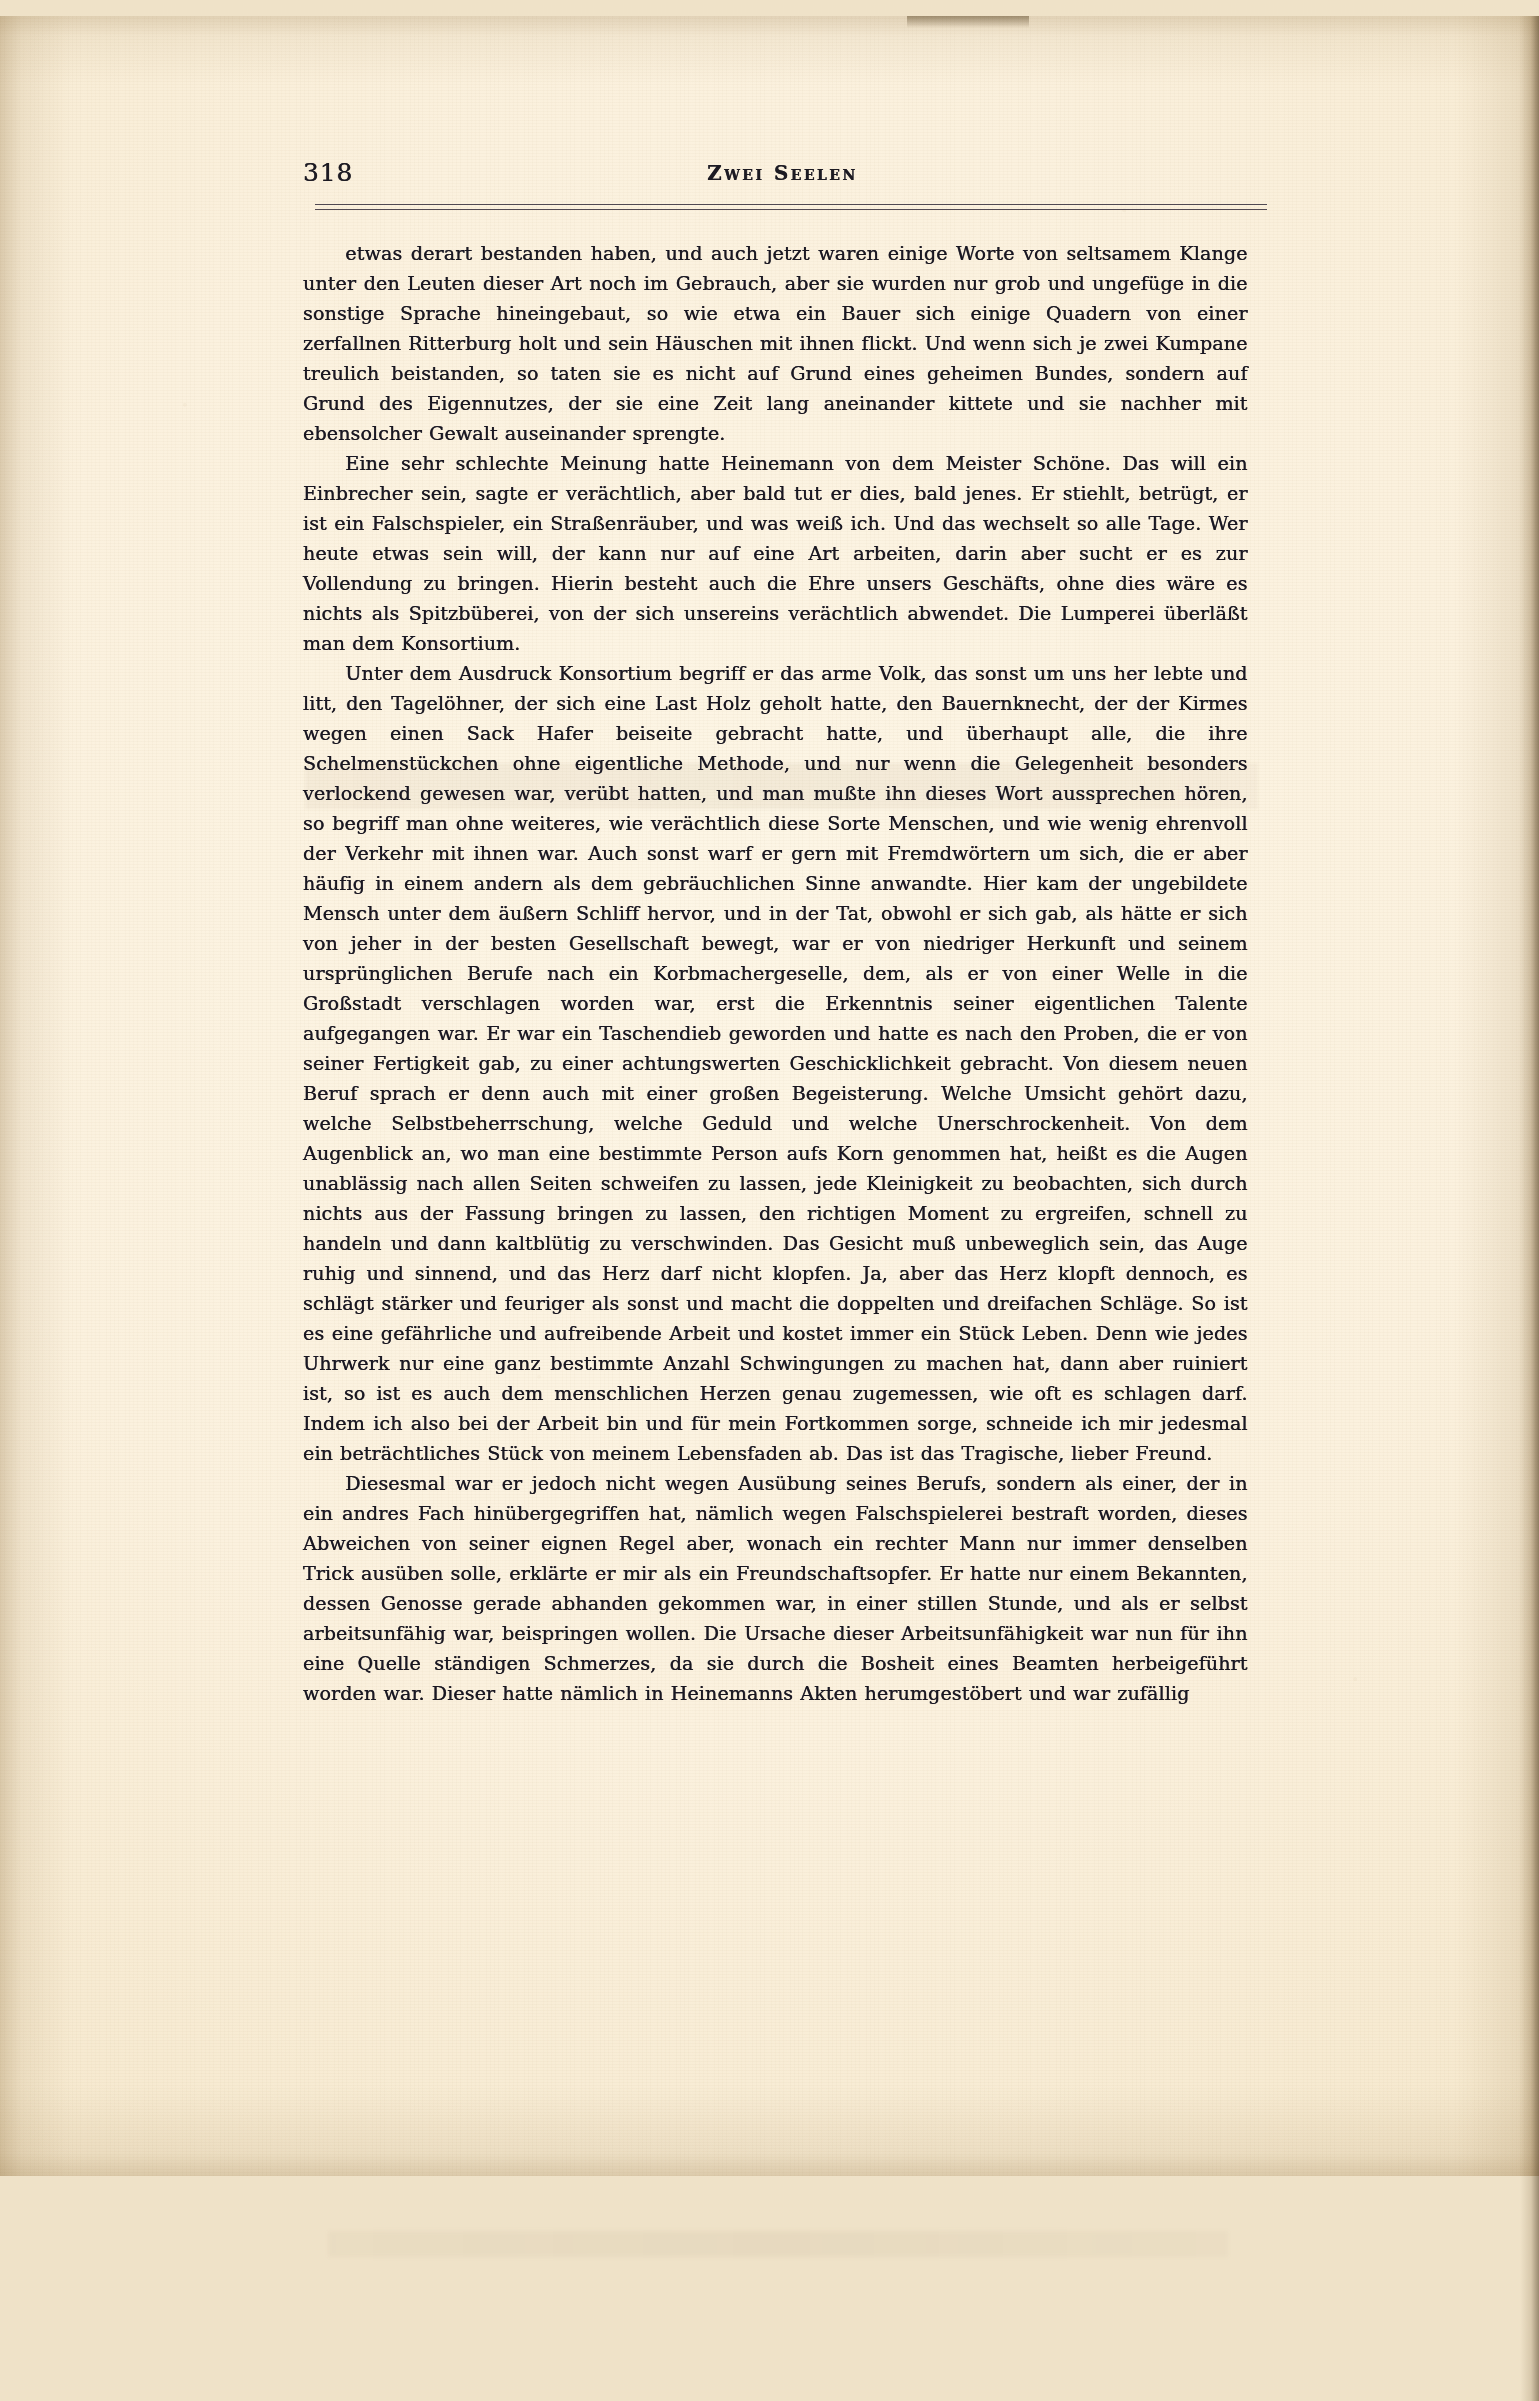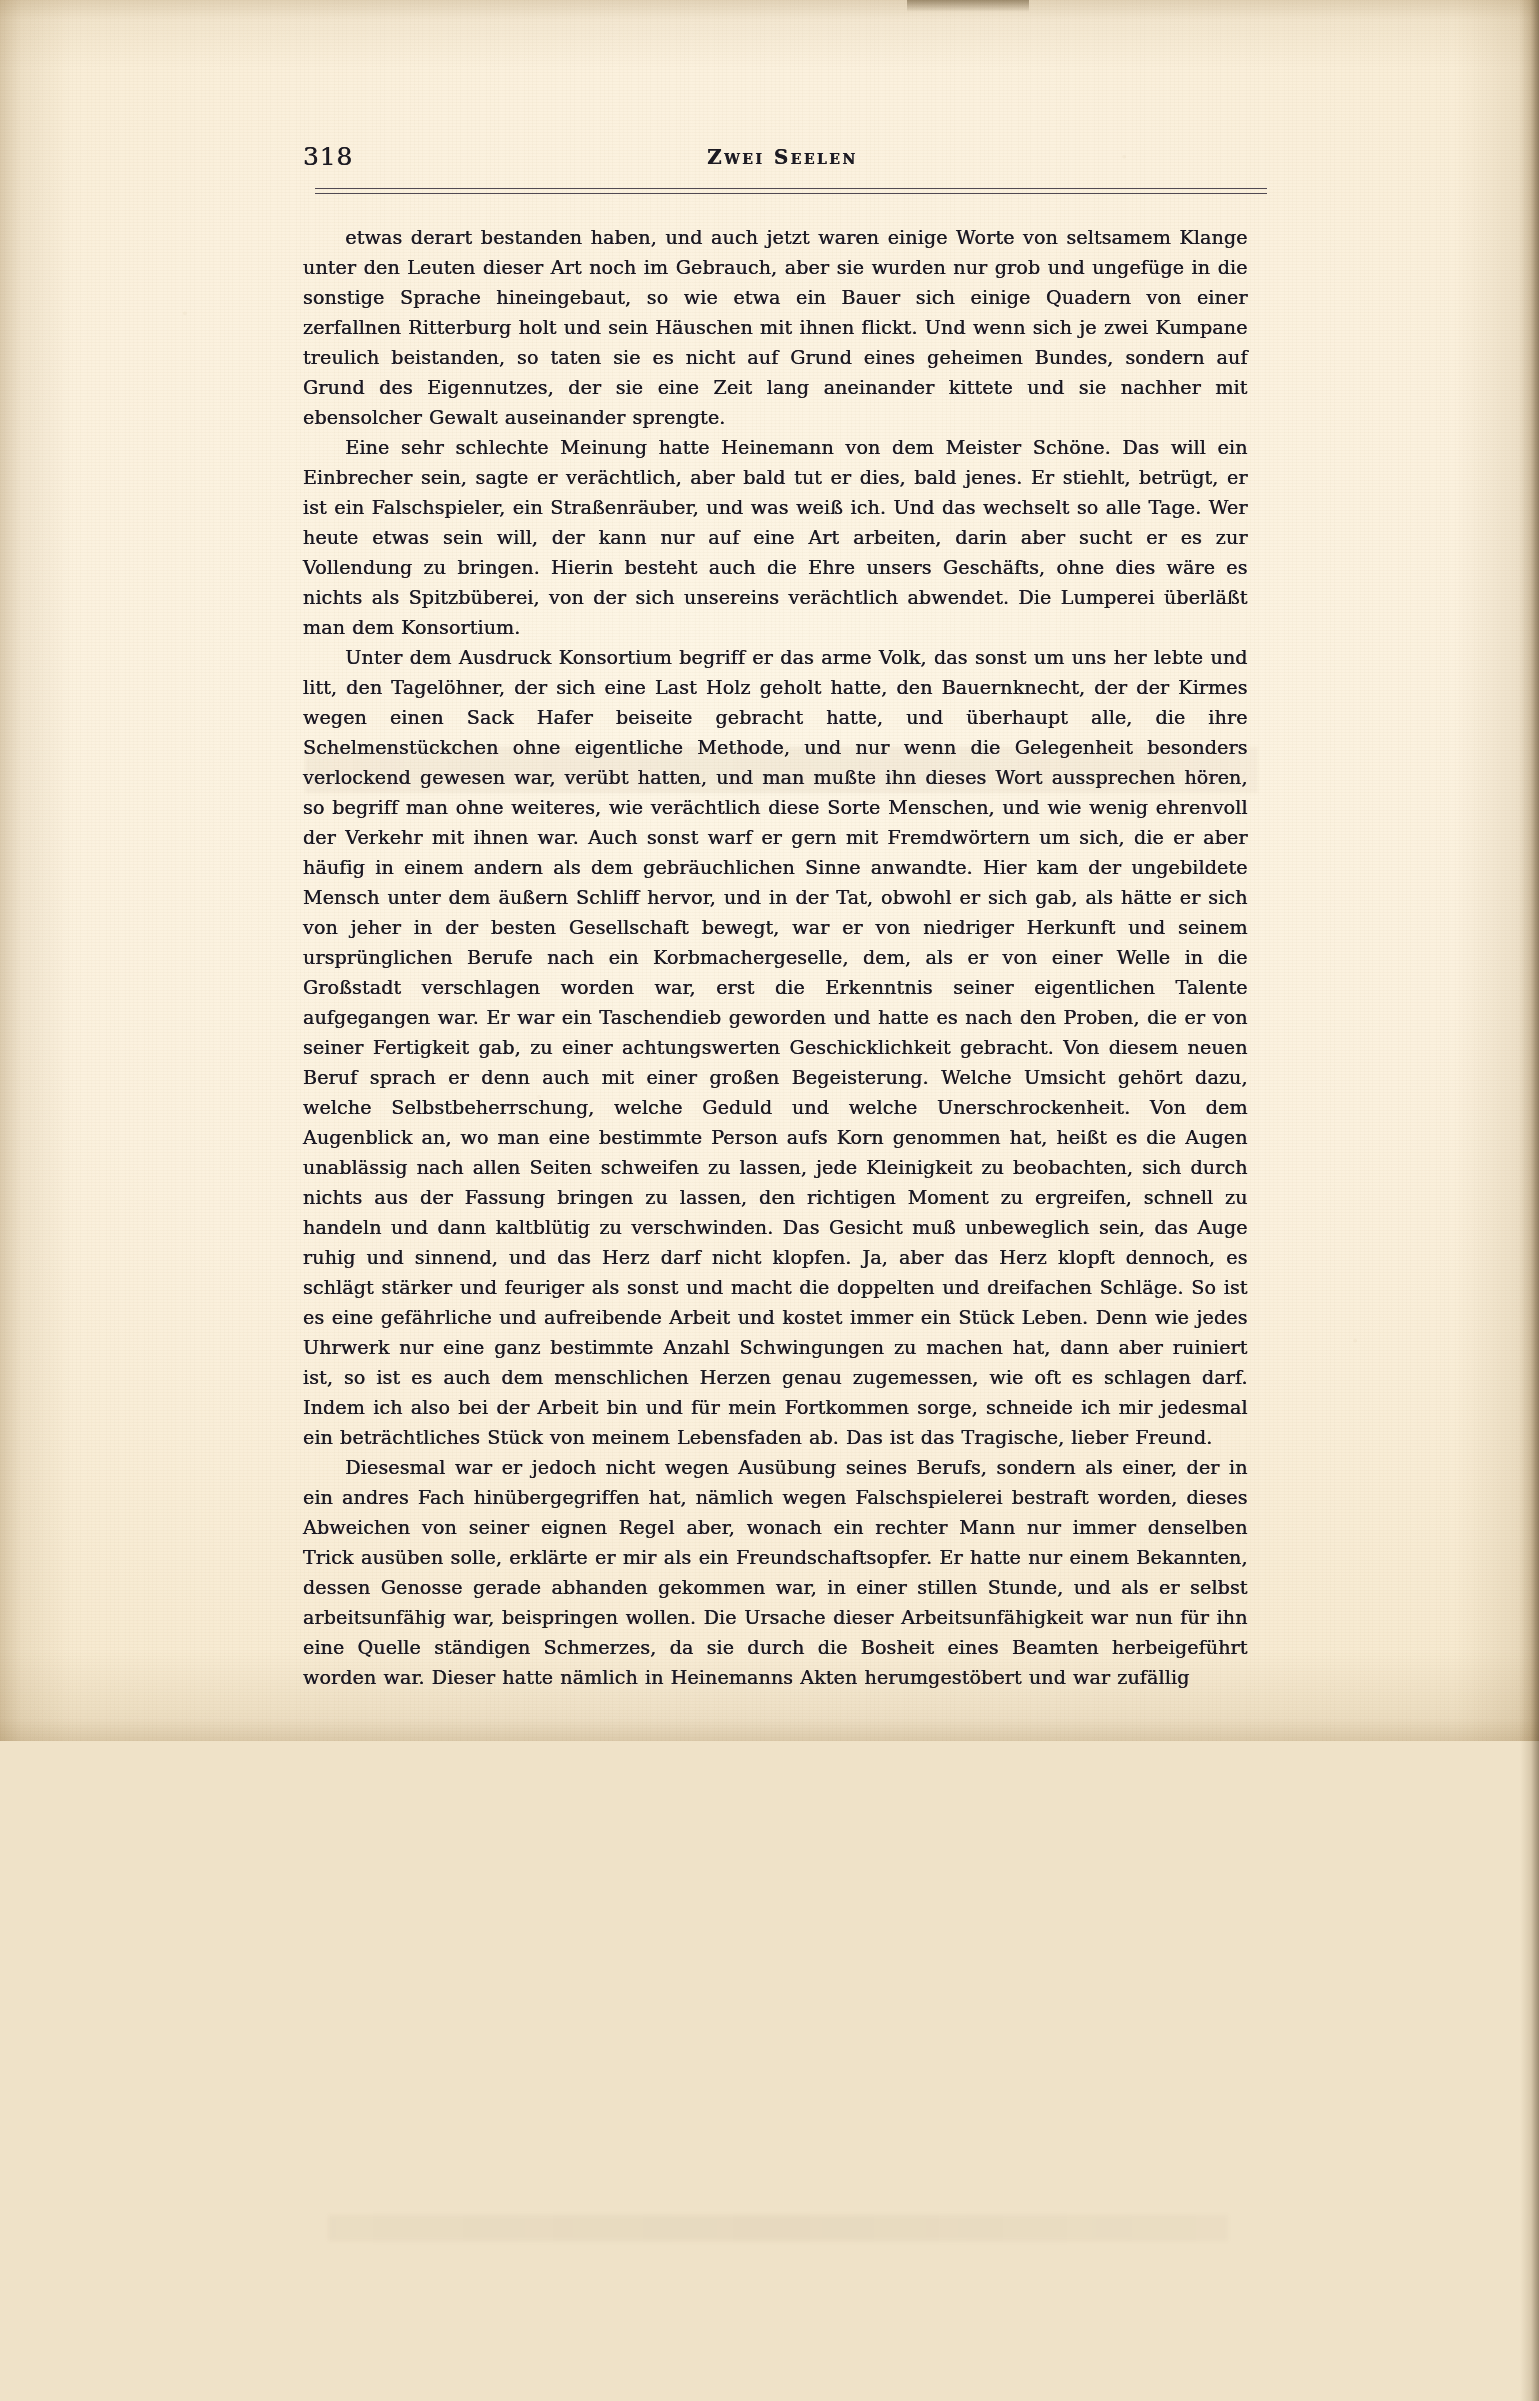--- a/index.html
+++ b/index.html
@@ -10,23 +10,23 @@
     width: 1540px;
     height: 2401px;
     background: #efe2c8;
     font-family: "DejaVu Serif", serif;
     overflow: hidden;
   }
 
   
   .scan-sheet {
     position: absolute;
-    left: 0; top: 0;
+    left: 0; top: 16px;
     width: 1540px;
-    height: 1741px;
+    height: 2160px;
     background:
       radial-gradient(ellipse 120% 90% at 48% 42%, #fdf6e6 0%, #fbf1de 42%, #f6e9cf 72%, #eddcbd 100%);
   }
   
   .grain {
     position: absolute;
     inset: 0;
     background-image:
       repeating-linear-gradient(0deg, rgba(150,120,70,0.035) 0px, rgba(150,120,70,0.035) 0.8px, transparent 0.8px, transparent 3px),
       repeating-linear-gradient(90deg, rgba(150,120,70,0.028) 0px, rgba(150,120,70,0.028) 0.8px, transparent 0.8px, transparent 3.8px),

